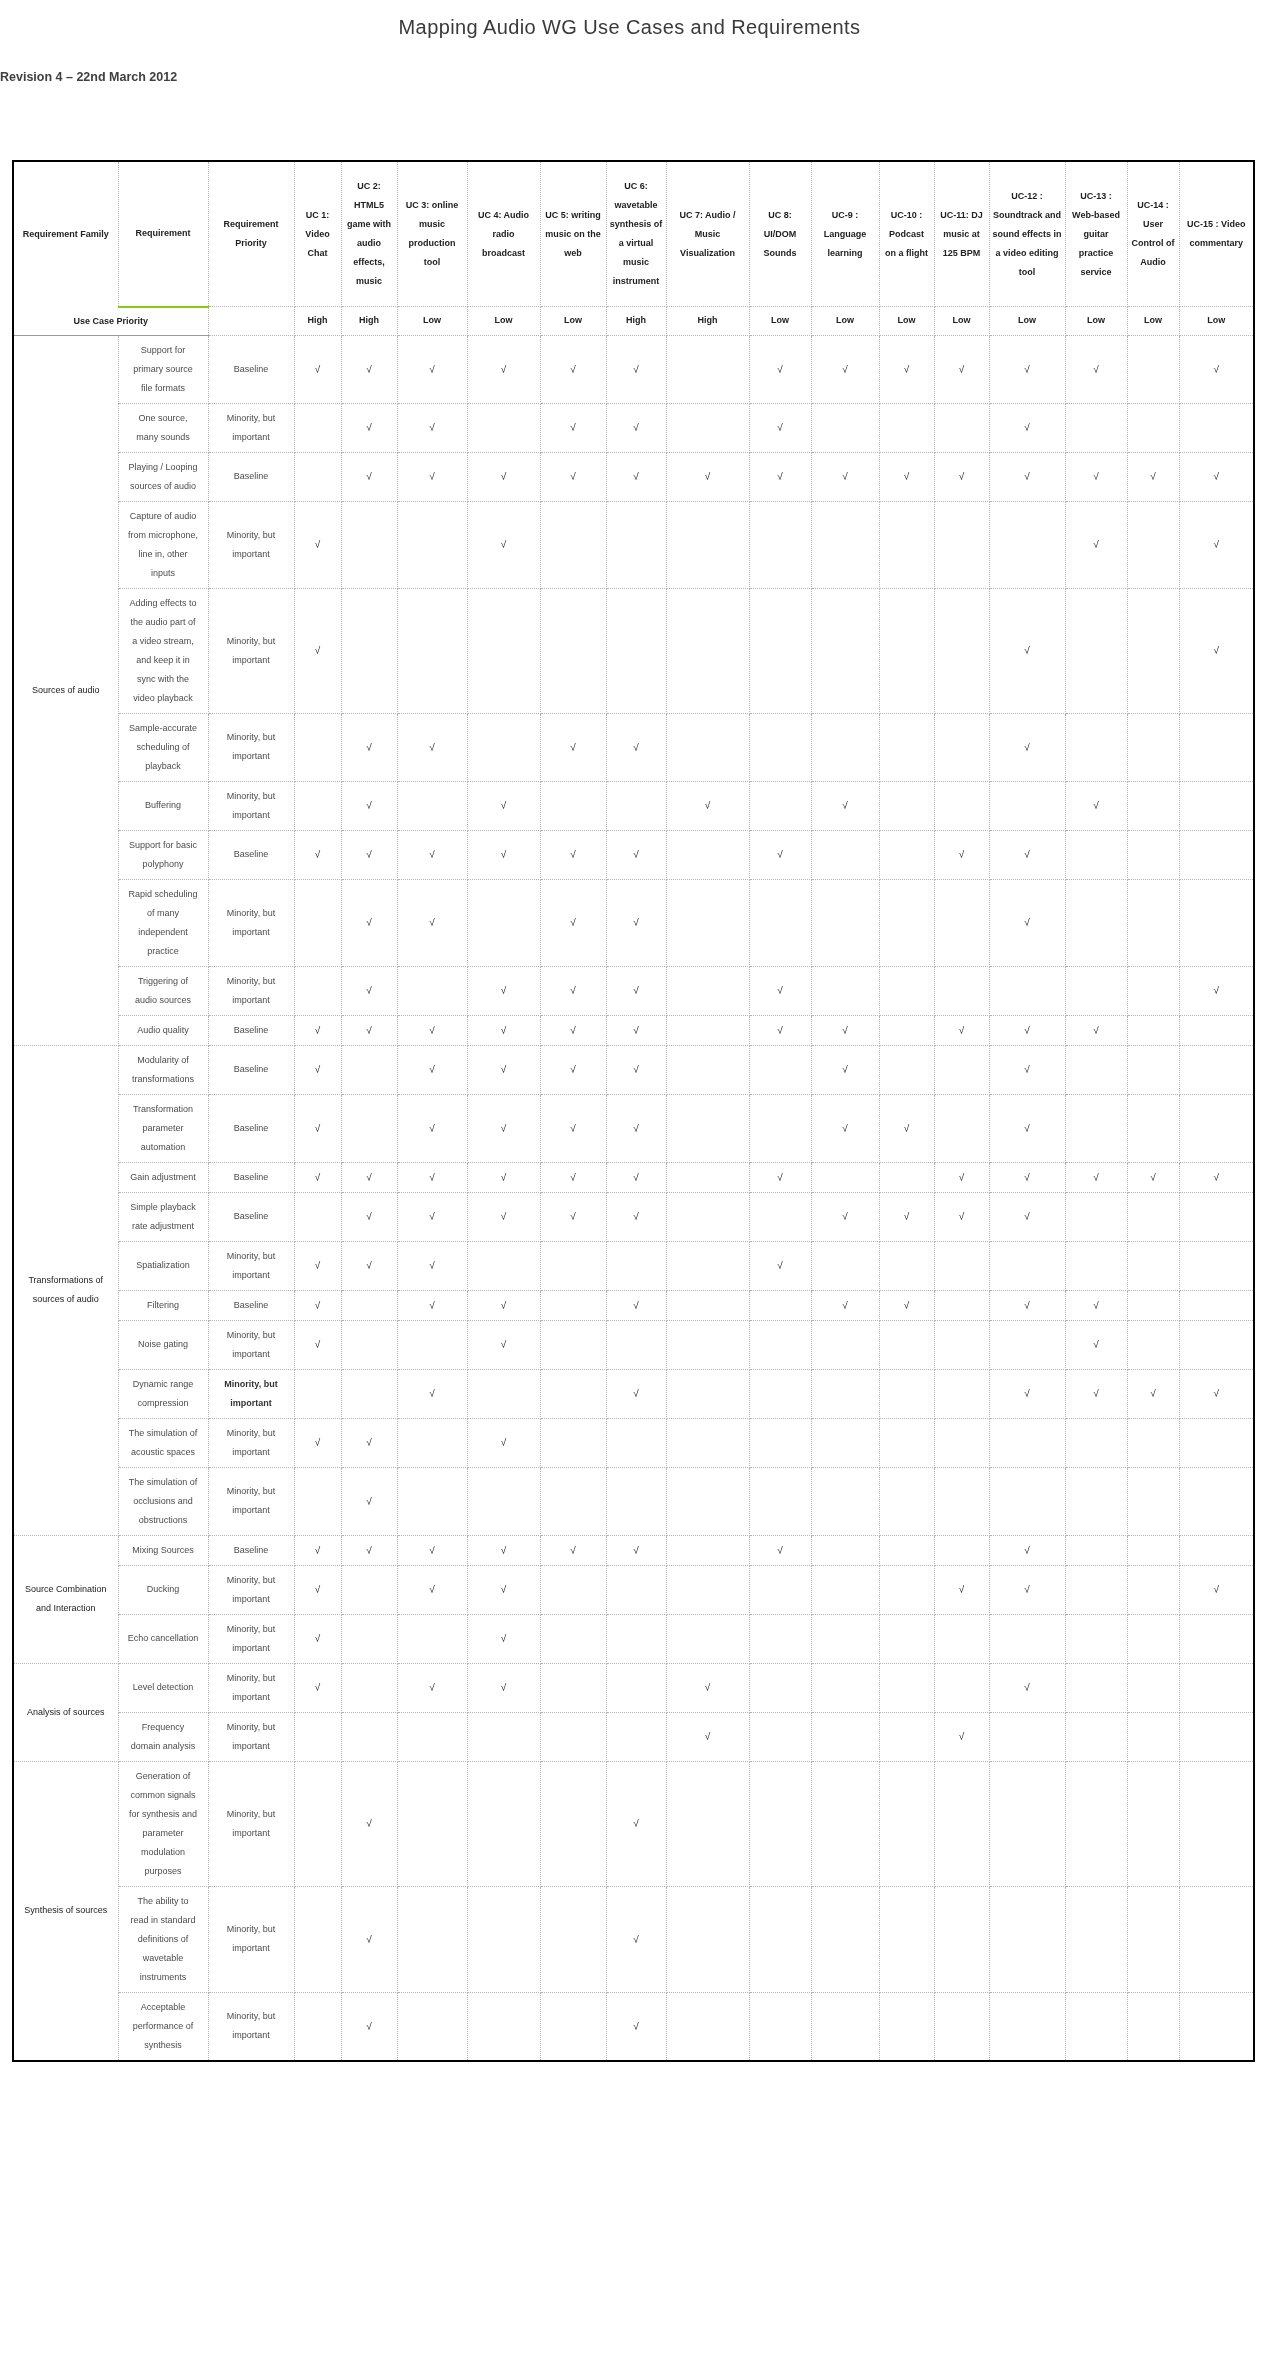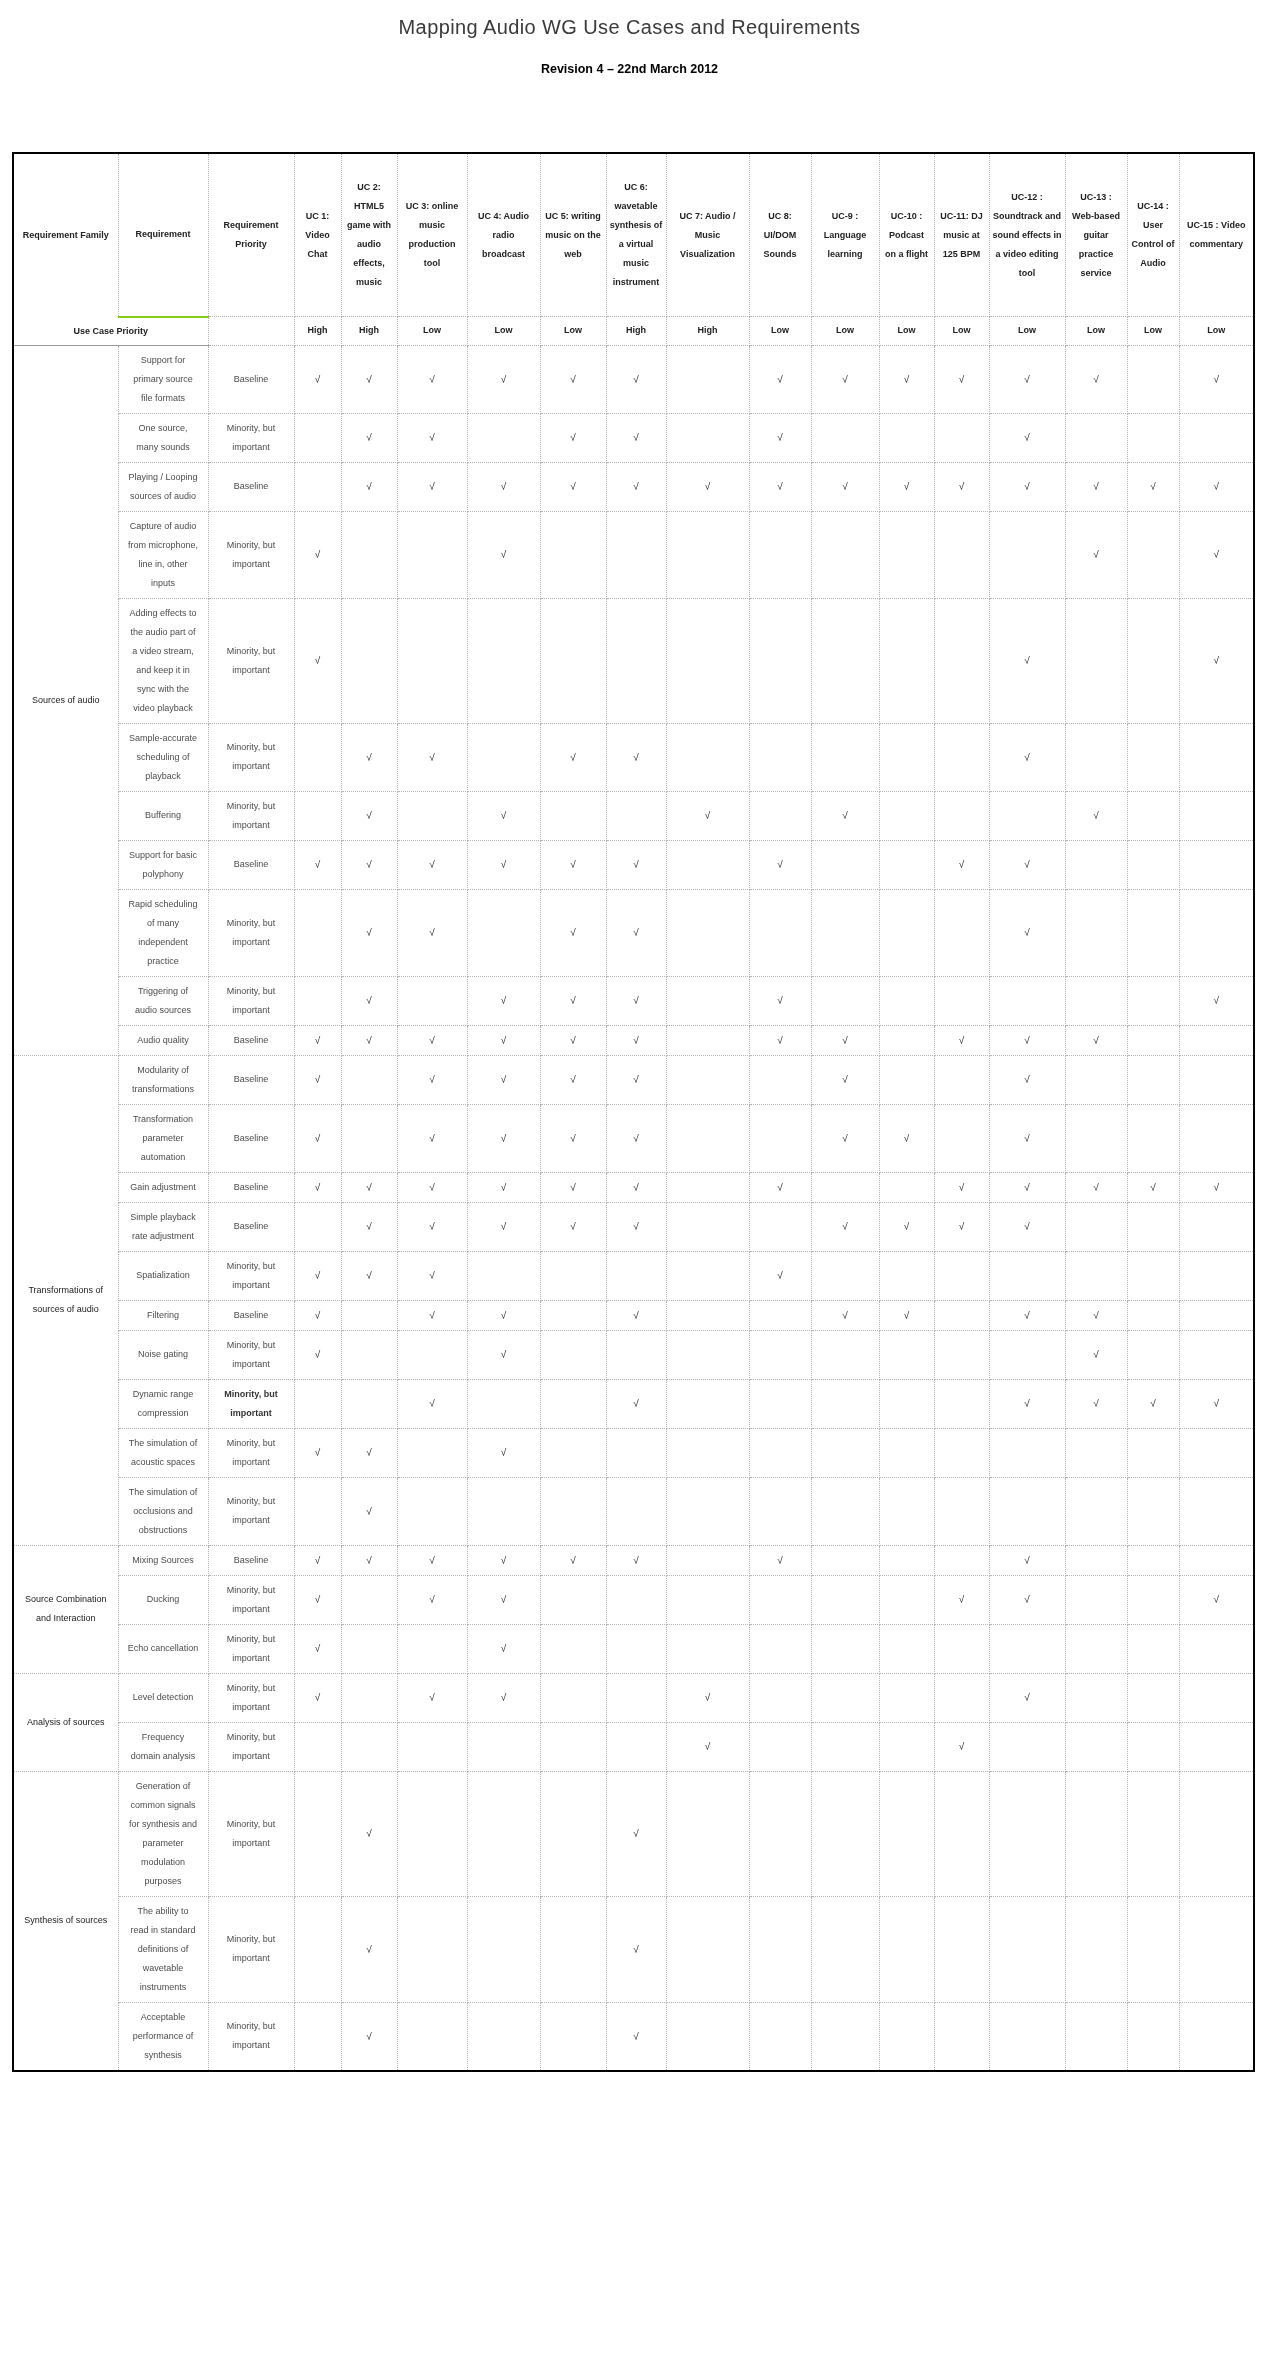--- a/index.html
+++ b/index.html
@@ -4,37 +4,37 @@
 <style>
   html,body { margin:0; padding:0; background:#fff; }
   body { font-family:"Liberation Sans", sans-serif; color:#4c4c4c; }
   .page { width:1259px; }
 
   .title {
     text-align:center; font-size:20px; font-weight:normal; color:#3a3a3a;
     letter-spacing:0.4px; margin:16px 0 0 0;
   }
   .subtitle {
-    text-align:center; font-size:12.5px; font-weight:bold; color:#000000;
-    margin:23px 0 0 0;
+    font-size:12.5px; font-weight:bold; color:#404040;
+    margin:31px 0 0 0;
   }
 
   table.matrix {
     border-collapse:collapse; table-layout:fixed;
     width:1243px; margin:76px 0 20px 12px;
     border:2px solid #000;
   }
   .matrix th, .matrix td {
     border:1px dotted #b4b4b4;
     font-size:9px; line-height:19px;
     text-align:center; vertical-align:middle;
     padding:5px 3px;
     overflow:hidden; word-wrap:break-word;
   }
-  .matrix th { color:#222; font-weight:bold; padding:24px 3px; }
+  .matrix th { color:#222; font-weight:bold; padding:15px 3px; }
   td.fam { color:#222; font-weight:normal; padding:5px 8px; }
   td.req, td.pri { padding:5px 9px; }
   td.pri.bold { font-weight:bold; color:#333; }
   td.chk { color:#23232e; font-size:10px; }
 
   
   th.h-fam { border-bottom-style:none; }
   th.h-req { border-bottom:2px solid #84cc16; }
   th.ucp-cell { border-top-style:none; border-bottom:1px solid #9a9a9a; }
   tr.ucp-row th { padding:4px 3px;text-align:center; }

